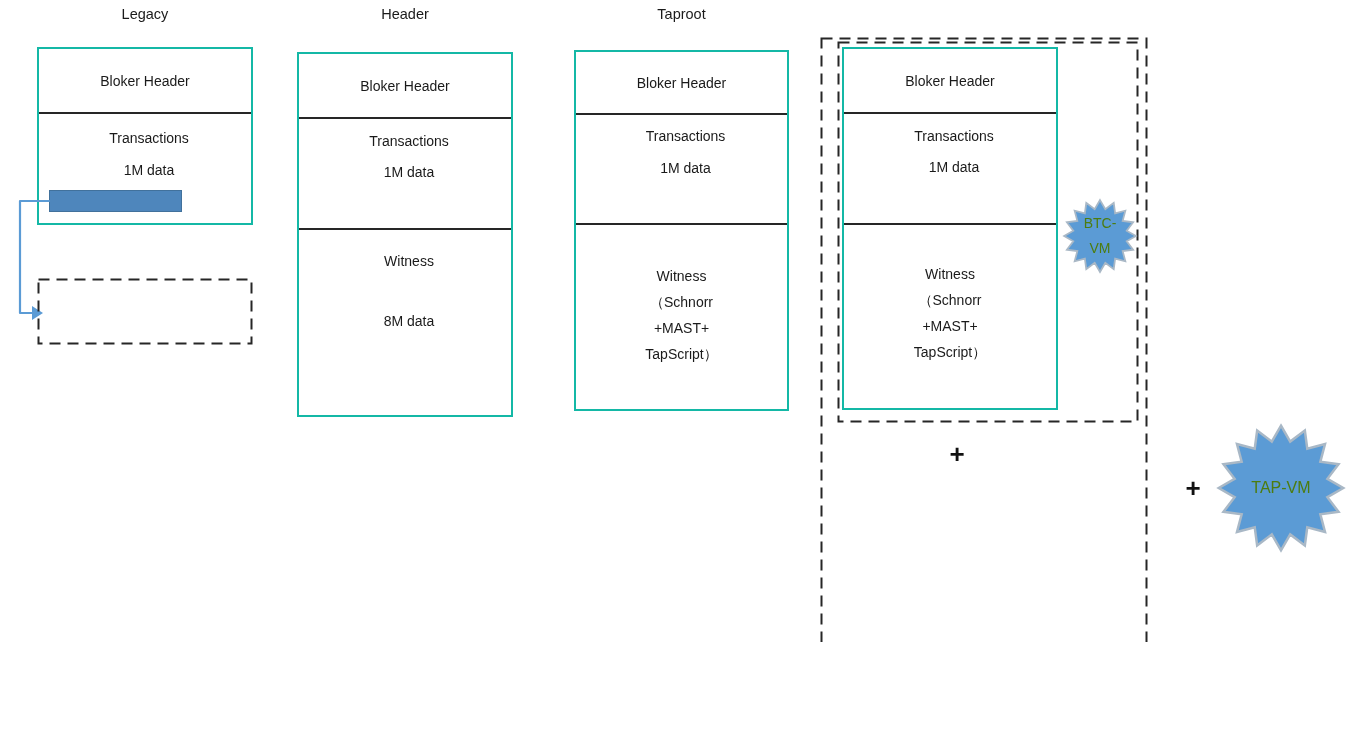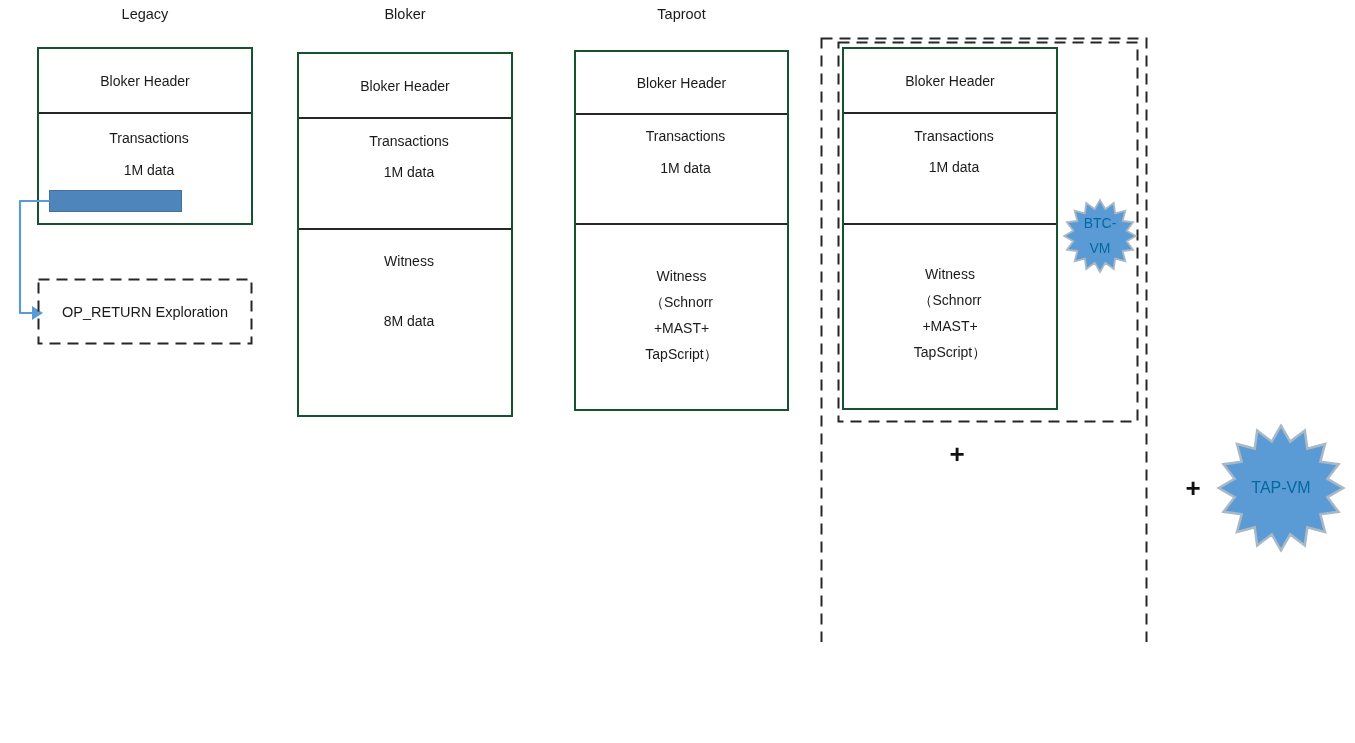--- a/index.html
+++ b/index.html
@@ -3,33 +3,33 @@
 <meta charset="utf-8">
 <style>
   * { margin:0; padding:0; box-sizing:border-box; }
   html,body { background:#ffffff; }
   #stage {
     position:relative; width:1355px; height:642px; background:#ffffff;
     font-family:"Liberation Sans", sans-serif; color:#1a1a1a; overflow:hidden;
   }
   .abs { position:absolute; }
   .col-title { font-size:14.5px; text-align:center; color:#1a1a1a; }
-  .block { border:2px solid #14532d; background:#ffffff; }
+  .block { border:2px solid #14b8a6; background:#ffffff; }
   .sect { width:100%; text-align:center; font-size:14px; color:#1a1a1a; }
   .sect-header { display:flex; align-items:center; justify-content:center; border-bottom:2px solid #262626; }
   .divided { border-bottom:2px solid #262626; }
   .line { line-height:18px;padding-left:8px; }
   .wit-line { line-height:26px; }
   .bar {
     background:#4e86bc; border:1.5px solid #41719c;
   }
   .plus { font-size:26px; font-weight:bold; color:#111; text-align:center; line-height:28px; }
   .star-label {
     position:absolute; inset:0; display:flex; flex-direction:column;
-    align-items:center; justify-content:center; color:#0369a1; text-align:center;
+    align-items:center; justify-content:center; color:#4d7c0f; text-align:center;
   }
   .cloud-label {
     position:absolute; inset:0; display:flex; align-items:center; justify-content:center;
     color:#ffffff; font-size:22px;
   }
 </style>
 </head>
 <body>
 
 <div id="stage">
@@ -47,23 +47,22 @@
   <div class="abs bar" style="left:49px; top:190px; width:133px; height:22px;"></div>
 
   <svg class="abs" style="left:12px; top:192px;" width="40" height="132">
     <polyline points="37,9 8,9 8,121 21,121" fill="none" stroke="#5b9bd5" stroke-width="2.2" stroke-linejoin="round" stroke-linecap="round"></polyline>
     <polygon points="20,114 31,121 20,128" fill="#5b9bd5"></polygon>
   </svg>
 
   <svg class="abs" style="left:37px; top:278px;" width="216" height="67">
     <rect x="1.5" y="1.5" width="213" height="64" fill="none" stroke="#262626" stroke-width="2" stroke-dasharray="11 7"></rect>
   </svg>
-  <div class="abs" style="left:37px; top:278px; width:216px; height:67px; display:flex; align-items:center; justify-content:center; font-size:14.5px;">OP_RETURN Exploration</div>
 
-  <div class="abs col-title" style="left:297px; top:6px; width:216px;">Bloker</div>
+  <div class="abs col-title" style="left:297px; top:6px; width:216px;">Header</div>
 
   <div class="abs block" style="left:297px; top:52px; width:216px; height:365px;">
     <div class="sect sect-header" style="height:65px;">Bloker Header</div>
     <div class="sect divided" style="height:111px; padding-top:13px;">
       <div class="line">Transactions</div>
       <div class="line" style="margin-top:13px;">1M data</div>
     </div>
     <div class="sect" style="height:187px; padding-top:22px;">
       <div class="line">Witness</div>
       <div class="line" style="margin-top:42px;">8M data</div>

